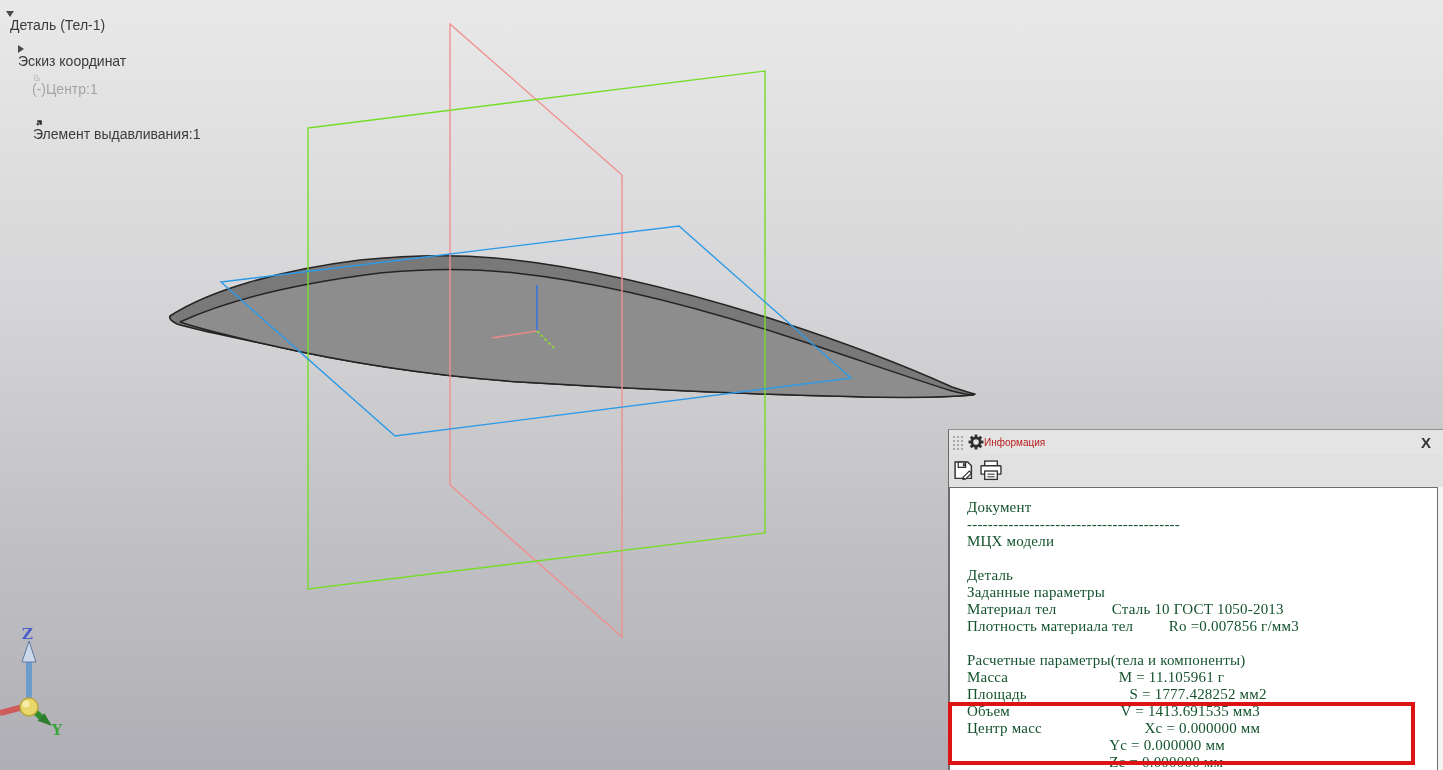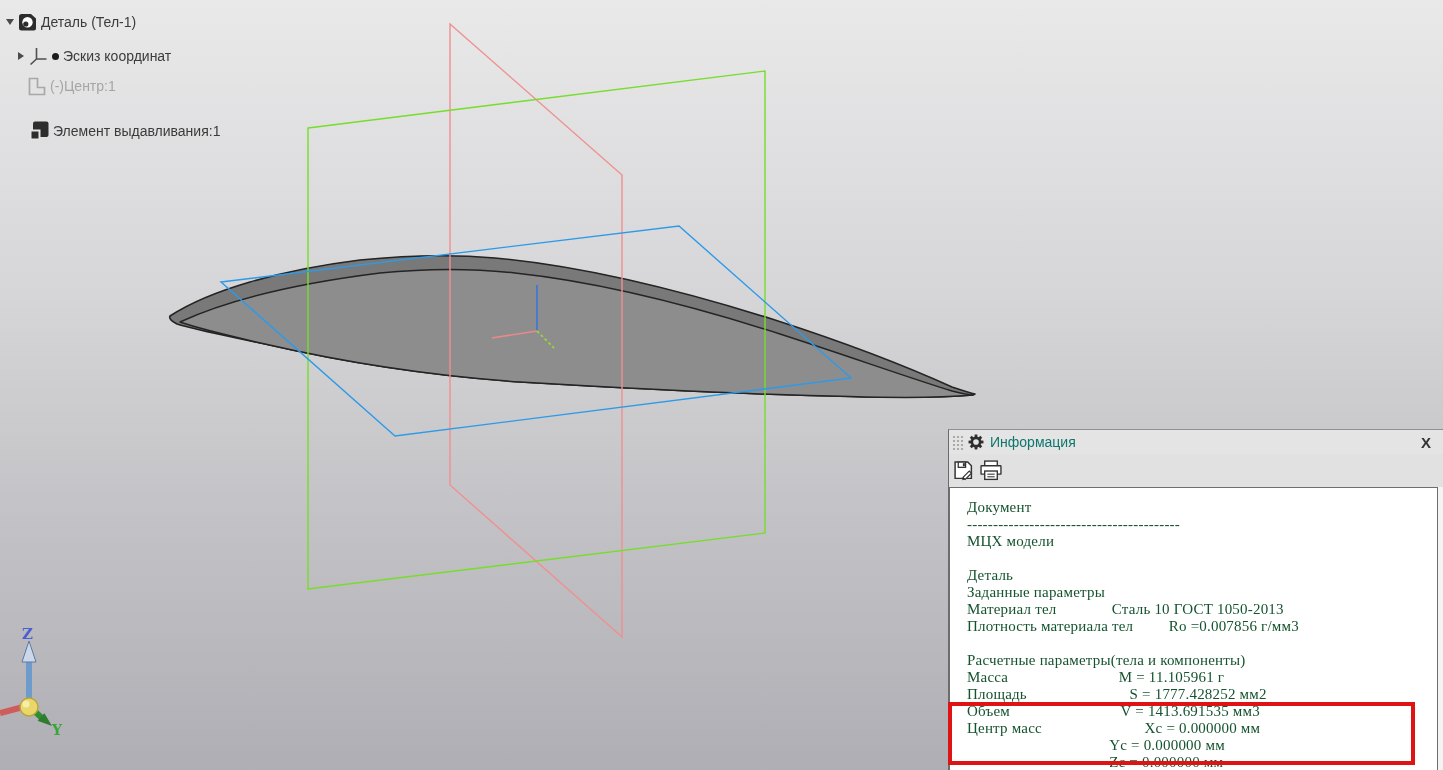--- a/index.html
+++ b/index.html
@@ -3,35 +3,35 @@
 <meta charset="utf-8">
 <style>
   html,body{margin:0;padding:0;width:1443px;height:770px;overflow:hidden;
     font-family:"Liberation Sans",sans-serif;}
   body{background:linear-gradient(180deg,#e9e9ea 0%,#d6d6d8 38%,#c2c2c6 68%,#aeaeb4 100%);
     position:relative;}
   .vp-svg{position:absolute;left:0;top:0;z-index:0;}
 
   
   .tree{position:absolute;left:0;top:0;z-index:2;font-size:14px;color:#3b3b3b;}
-  .tree-row{position:absolute;display:flex;align-items:center;height:22px;cursor:default;}
+  .tree-row{position:absolute;display:flex;height:22px;cursor:default;flex-direction:column;}
   .tri-down{width:0;height:0;border-left:4.5px solid transparent;border-right:4.5px solid transparent;
     border-top:6px solid #4a4a4a;}
   .tri-right{width:0;height:0;border-top:4.5px solid transparent;border-bottom:4.5px solid transparent;
     border-left:6px solid #4a4a4a;}
   .bullet{width:7px;height:7px;border-radius:50%;background:#1c1c1c;margin:0 4px 0 4px;}
   .tree-label{margin-left:4px;white-space:nowrap;}
   .grayed{color:#a5a5a5;}
 
   
   .panel{position:absolute;left:948px;top:429px;width:495px;height:341px;z-index:3;
     background:#e1e1e2;border-top:1px solid #909090;border-left:1px solid #6b6b6b;
     box-sizing:border-box;}
   .panel-header{height:24px;display:flex;align-items:center;padding-left:3px;background:#e4e4e5;}
-  .panel-title{font-size:14px;color:#0f766e;margin-left:6px;white-space:nowrap;}
+  .panel-title{font-size:10px;color:#b91c1c;white-space:nowrap;}
   .panel-close{margin-left:auto;margin-right:12px;font-weight:bold;font-size:15px;color:#333;
     line-height:15px;cursor:default;}
   .panel-toolbar{height:33px;display:flex;align-items:center;padding-left:4px;background:#e1e1e2;}
   .tool-btn{margin-right:6px;display:flex;align-items:center;justify-content:center;}
   .panel-content{position:absolute;left:0px;top:57px;width:489px;height:284px;background:#ffffff;
     border:1px solid #6e6e6e;box-sizing:border-box;overflow:hidden;}
   .panel-content-gap{position:absolute;left:489px;top:57px;width:6px;height:284px;background:#f4f4f4;}
   pre.mcc{margin:9px;padding:2px 0 0 8px;font-family:Liberation Serif, serif;
     font-size:15px;line-height:17px;letter-spacing:0.2px;color:#14532d;white-space:pre;}
 

